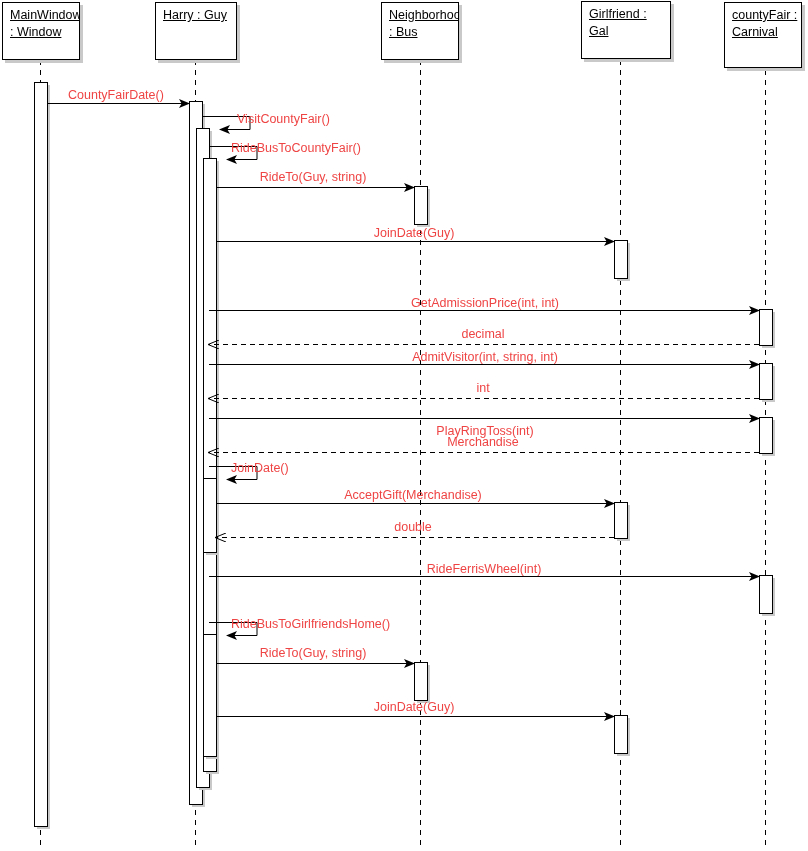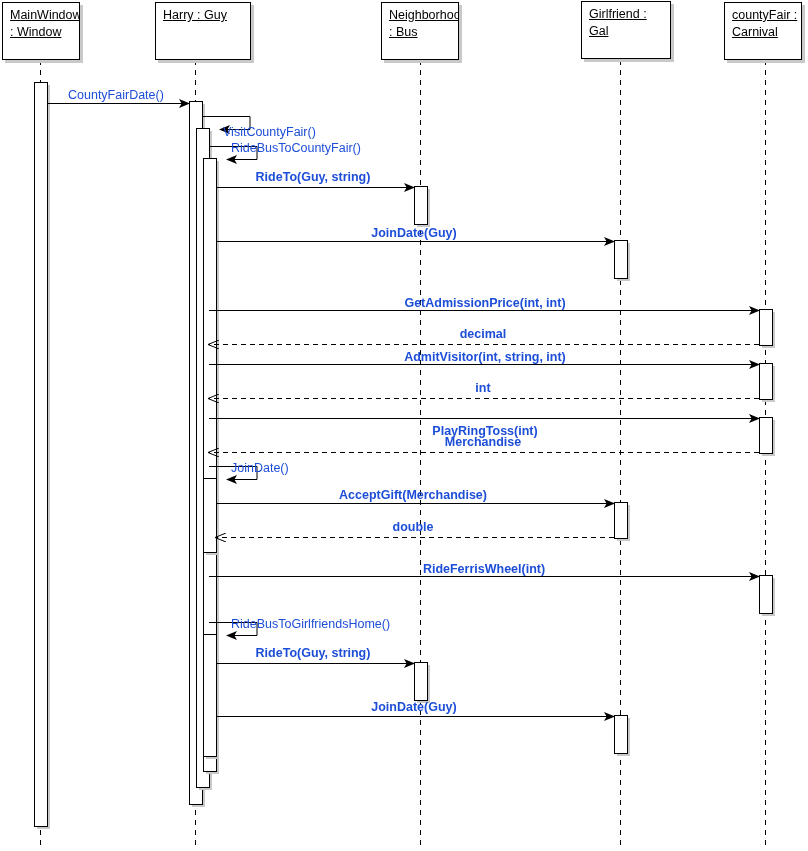--- a/index.html
+++ b/index.html
@@ -37,25 +37,24 @@
     line-height: 17px;
     white-space: pre;
     text-decoration: underline;
     display: block;
   }
   .msg-label {
     position: absolute;
     font-size: 12.5px;
     line-height: 14px;
     white-space: nowrap;
-    color: #1d4ed8;
+    color: #ef4444;
   }
   .msg-label.center {
     transform: translateX(-50%);
-    font-weight: bold;
   }
 </style>
 </head>
 <body>
 
 <div id="diagram-root">
 
   <svg id="svg-layer" width="808" height="851">
     <defs>
       <marker id="arrow-solid" markerWidth="11" markerHeight="9" refX="10" refY="4.5" orient="auto" markerUnits="userSpaceOnUse">
@@ -135,39 +134,39 @@
         <line x1="216" y1="663.5" x2="414" y2="663.5" stroke="#000000" stroke-width="1" marker-end="url(#arrow-solid)"></line>
         <line x1="216" y1="716.5" x2="614" y2="716.5" stroke="#000000" stroke-width="1" marker-end="url(#arrow-solid)"></line>
       </g>
   </svg>
 
   <div id="lifeline-headers">
       <div class="lifeline-header" style="left: 2px; top: 2px; width: 78px; height: 58px;">
         <span class="lifeline-name">MainWindow</span>
         <span class="lifeline-name">: Window</span>
       </div>
-      <div class="lifeline-header" style="left: 155px; top: 2px; width: 96px; height: 58px;">
+      <div class="lifeline-header" style="left: 155px; top: 2px; width: 82px; height: 58px;">
         <span class="lifeline-name">Harry : Guy</span>
       </div>
       <div class="lifeline-header" style="left: 381px; top: 2px; width: 78px; height: 58px;">
         <span class="lifeline-name">Neighborhood</span>
         <span class="lifeline-name">: Bus</span>
       </div>
       <div class="lifeline-header" style="left: 581px; top: 1px; width: 90px; height: 58px;">
         <span class="lifeline-name">Girlfriend :</span>
         <span class="lifeline-name">Gal</span>
       </div>
-      <div class="lifeline-header" style="left: 724px; top: 2px; width: 78px; height: 58px;">
+      <div class="lifeline-header" style="left: 724px; top: 2px; width: 78px; height: 66px;">
         <span class="lifeline-name">countyFair :</span>
         <span class="lifeline-name">Carnival</span>
       </div>
     </div>
   <div id="message-labels">
       <div class="msg-label" style="left: 68px; top: 88px;">CountyFairDate()</div>
-      <div class="msg-label" style="left: 223px; top: 112px; margin-top: 13px;">VisitCountyFair()</div>
+      <div class="msg-label" style="left: 237px; top: 112px;">VisitCountyFair()</div>
       <div class="msg-label" style="left: 231px; top: 141px;">RideBusToCountyFair()</div>
       <div class="msg-label center" style="left: 313px; top: 170px;">RideTo(Guy, string)</div>
       <div class="msg-label center" style="left: 414px; top: 226px;">JoinDate(Guy)</div>
       <div class="msg-label center" style="left: 485px; top: 296px;">GetAdmissionPrice(int, int)</div>
       <div class="msg-label center" style="left: 483px; top: 327px;">decimal</div>
       <div class="msg-label center" style="left: 485px; top: 350px;">AdmitVisitor(int, string, int)</div>
       <div class="msg-label center" style="left: 483px; top: 381px;">int</div>
       <div class="msg-label center" style="left: 485px; top: 424px;">PlayRingToss(int)</div>
       <div class="msg-label center" style="left: 483px; top: 435px;">Merchandise</div>
       <div class="msg-label" style="left: 231px; top: 461px;">JoinDate()</div>

